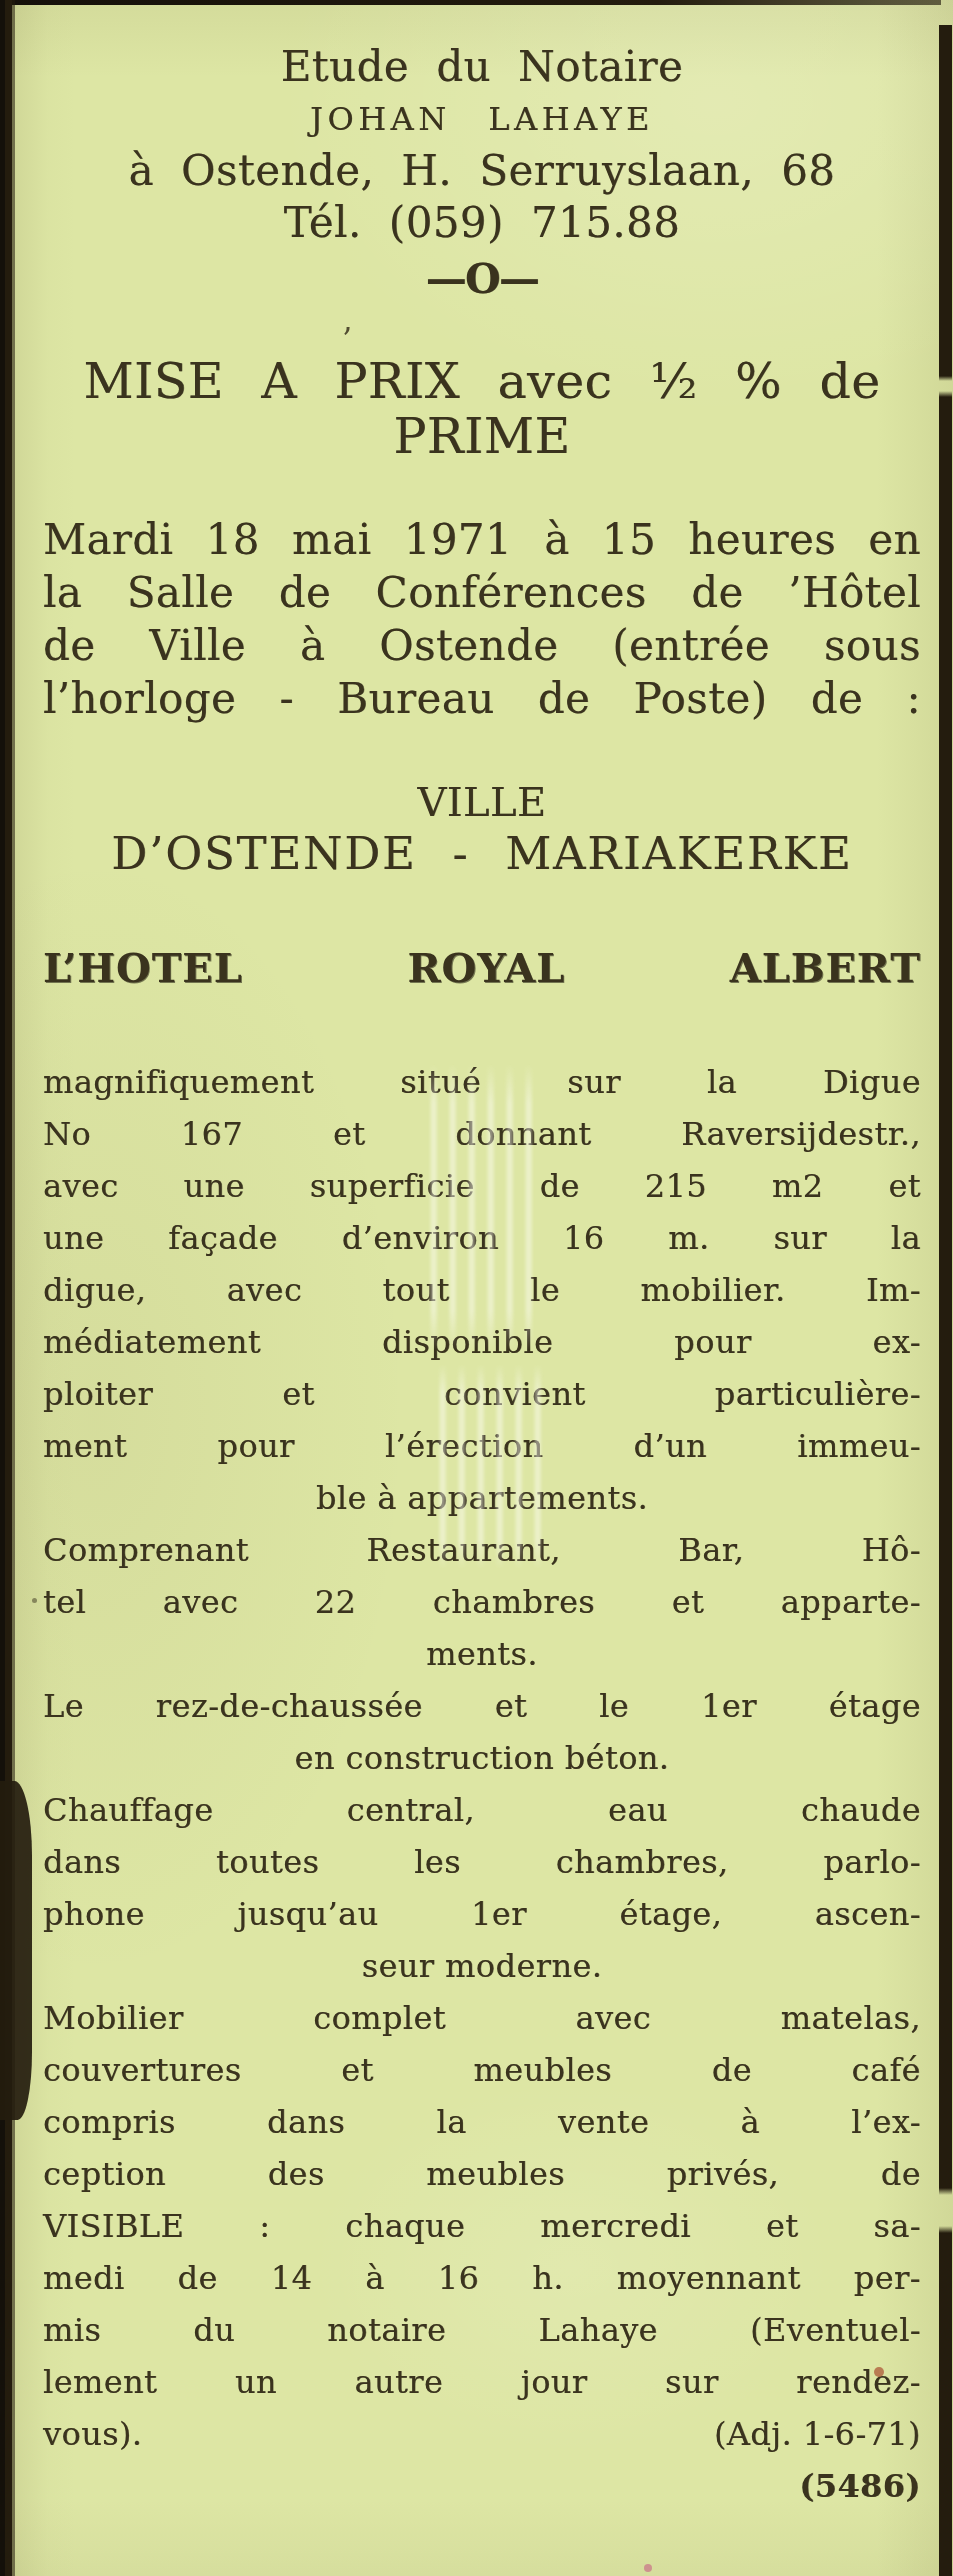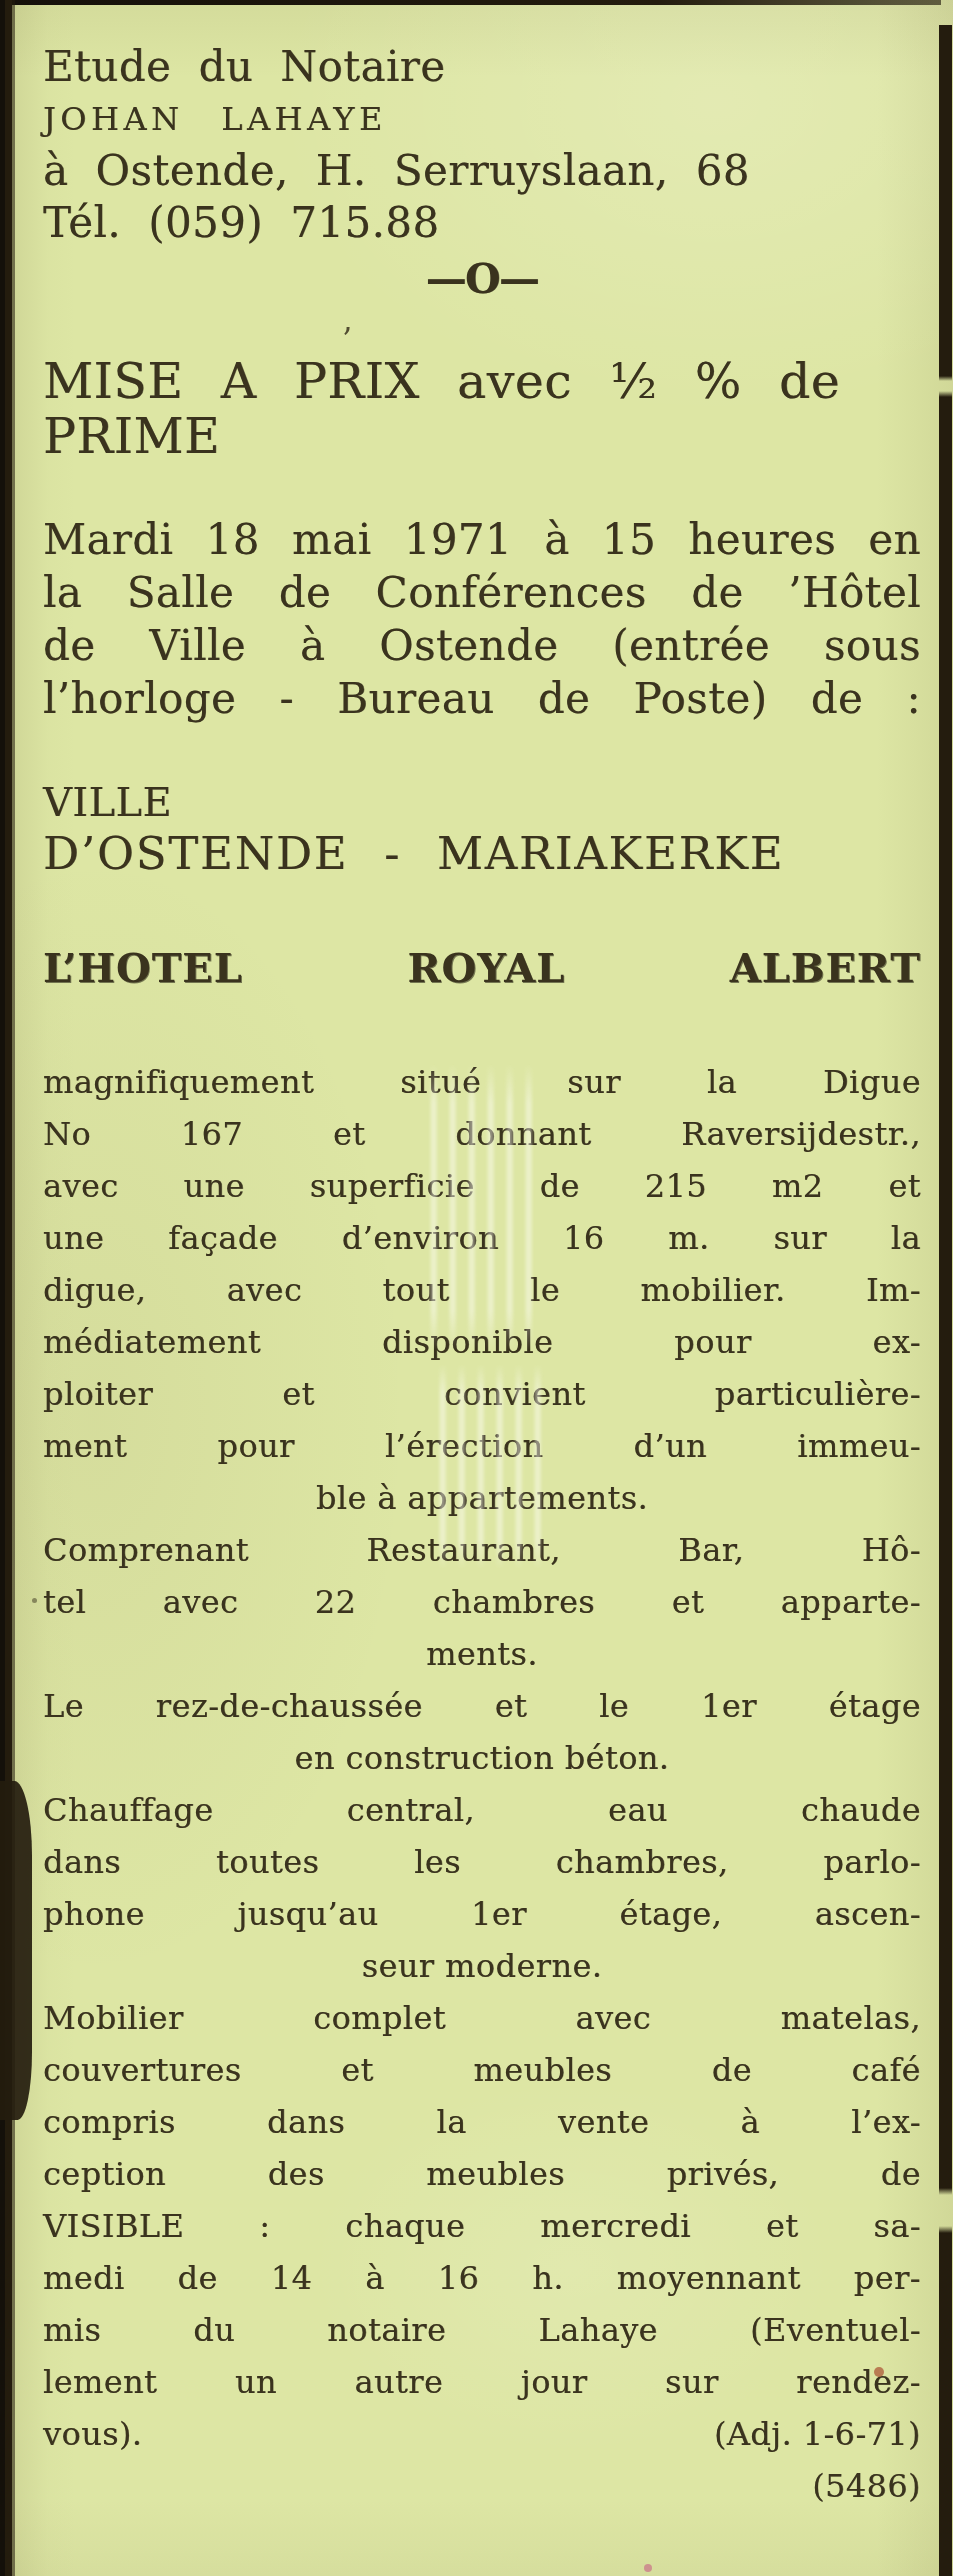--- a/index.html
+++ b/index.html
@@ -52,22 +52,22 @@
   }
   
   section, .divider {
     position: absolute; left: 43px; width: 878px;
     letter-spacing: 0.4px;
     text-shadow: 0.4px 0.4px 0.4px rgba(44,38,22,0.5);
   }
   .line { white-space: nowrap; }
   .line.just  { display: flex; justify-content: space-between; }
   .line.split { display: flex; justify-content: space-between; }
-  .line.right-line { display: flex; justify-content: flex-end; }
-  .line.center { }
+  .line.right-line { display: flex; justify-content: flex-end; font-weight: bold; }
+  .line.center { text-align: center; }
   .line.plain  { text-align: center; }
 
   #header-block { top: 41px; }
   #header-block .line { height: 52px; line-height: 52px; font-size: 42px; word-spacing: 13.4px; }
   #header-block .line:nth-child(2) { font-size: 32px; letter-spacing: 4.5px; word-spacing: 23px; }
 
   .divider { top: 253px; height: 52px; line-height: 52px; font-size: 41px;
              font-weight: bold; text-align: center; letter-spacing: -1.8px; }
 
   #subtitle { top: 354px; }

